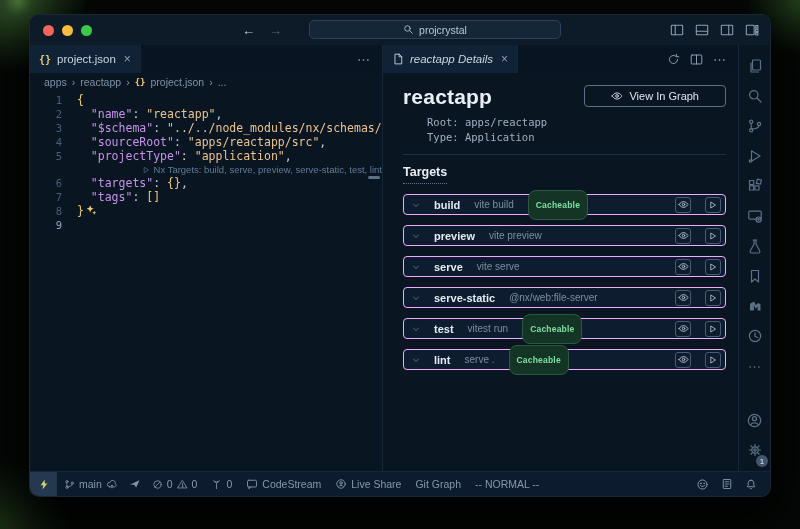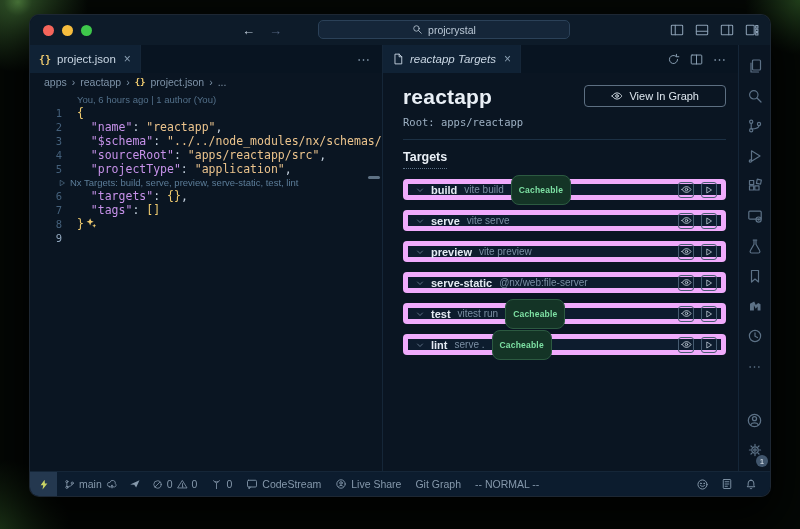--- a/index.html
+++ b/index.html
@@ -21,21 +21,21 @@
     display:flex; flex-direction:column;
   }
   
   .titlebar { height:30px; flex:none; background:#0d1b29; display:flex; align-items:center; position:relative; }
   .lights { display:flex; gap:8px; margin-left:13px; }
   .light { width:11px; height:11px; border-radius:50%; }
   .light.r{background:#f5655b} .light.y{background:#f6bd3e} .light.g{background:#3ec84b}
   .nav { position:absolute; left:212px; top:0; height:30px; display:flex; align-items:center; gap:14px; font-size:13px; }
   .nav .back{color:#c3d0dd} .nav .fwd{color:#51master627d; color:#51627d}
   .cmdcenter {
-    position:absolute; left:288px; top:5px; width:252px; height:19px;
+    position:absolute; left:279px; top:5px; width:252px; height:19px;
     background:#152639; border:1px solid #2b4158; border-radius:5px;
     display:flex; align-items:center; justify-content:center; gap:5px;
     color:#b9c7d5; font-size:10.5px;
   }
   .tb-icons { position:absolute; right:11px; top:0; height:30px; display:flex; align-items:center; gap:11px; color:#8ba0b4; }
   
   .main { flex:1; display:flex; min-height:0; }
   .group { display:flex; flex-direction:column; min-width:0; }
   .group.left { width:353px; flex:none; border-right:1px solid #152638; }
   .group.right { flex:1; }
@@ -53,38 +53,38 @@
   .breadcrumb .braces { color:#f0cb6f; font-size:9px; font-family:"DejaVu Sans Mono", monospace; font-weight:bold; }
   
   .code { flex:1; position:relative; padding-top:2px; background:#0a1522; overflow:hidden; }
   .cl { display:flex; height:14px; line-height:14px; font-family:"DejaVu Sans Mono", monospace; font-size:11.5px; white-space:pre; overflow:hidden; }
   .cl .ln { width:32px; flex:none; text-align:right; margin-right:15px; color:#44607b; font-size:10.5px; }
   .cl .ln.cur { color:#93a9c0; }
   .tk { white-space:pre; }
   .tk.key{color:#c792ea} .tk.str{color:#ecc48d} .tk.brace{color:#f0cb6f} .tk.pun{color:#c6d2e0}
   .lens { height:13px; line-height:13px; font-size:9.5px; color:#5c7d99; display:flex; align-items:center; gap:4px; }
   .lens.blame { padding-left:47px; color:#53708a; }
-  .lens.nx { padding-left:28px; }
+  .lens.nx { padding-left:48px;justify-content:flex-end; }
   .hthumb { position:absolute; right:2px; top:85px; width:12px; height:3px; background:#5e7184; border-radius:2px; }
   
   .details { flex:1; background:#0a1522; padding:12px 12px 0 20px; overflow:hidden; }
   .d-head { display:flex; align-items:flex-start; justify-content:space-between; }
   .d-title { font-size:21px; font-weight:bold; color:#e9eff6; letter-spacing:.2px; }
   .graph-btn {
     height:22px; display:flex; align-items:center; gap:6px; padding:0 26px;
     border:1px solid #5d6f82; border-radius:4px; background:transparent;
     color:#dde6ee; font-size:11px; font-family:"Liberation Sans", sans-serif;
   }
-  .meta { margin-top:6px; font-family:"DejaVu Sans Mono", monospace; font-size:10.5px; color:#9db0c3; line-height:15px; }
+  .meta { margin-top:6px; font-family:"DejaVu Sans Mono", monospace; font-size:10.5px; color:#9db0c3; line-height:15px;margin-left:24px; }
   .d-divider { height:1px; background:#1c3044; margin-top:9px; }
   .t-heading { display:inline-block; margin-top:10px; font-size:12.5px; font-weight:bold; color:#e9eff6; border-bottom:1px dotted #5d7287; padding-bottom:4px; }
   .t-list { margin-top:10px; }
   .trow {
-    display:flex; align-items:center; gap:7px; height:21px; padding:0 4px 0 8px;
-    border:5px solid #f0abfc; background:#0d1c2e; border-radius:4px; margin-bottom:10px;
+    display:flex; align-items:center; gap:14px; height:21px; padding:0 4px 0 8px;
+    border:1px solid #f0abfc; background:#0d1c2e; border-radius:4px; margin-bottom:10px;
     color:#8fa3b8;
   }
   .trow .name { font-size:11px; font-weight:bold; color:#e4ebf3; }
   .trow .cmd { font-size:10px; color:#7b8fa4; }
   .badge {
     font-size:8.5px; font-weight:bold; color:#7de0a3; background:#143426;
     border:1px solid #2c5a41; padding:9px 7px; border-radius:8px; letter-spacing:.2px;
   }
   .badge:empty { display:none; }
   .ibtn {
@@ -173,23 +173,20 @@
         <span>apps</span>
         <span>›</span>
         <span>reactapp</span>
         <span>›</span>
         <span class="braces">{}</span>
         <span>project.json</span>
         <span>›</span>
         <span>...</span>
       </div>
       <div class="code">
-        <div class="lens blame">
-          <span>You, 6 hours ago | 1 author (You)</span>
-        </div>
         <div class="cl">
           <span class="ln">1</span><span class="tk brace">{</span>
         </div>
         <div class="cl">
           <span class="ln">2</span><span class="tk key">  "name"</span><span class="tk pun">: </span><span class="tk str">"reactapp"</span><span class="tk pun">,</span>
         </div>
         <div class="cl">
           <span class="ln">3</span><span class="tk key">  "$schema"</span><span class="tk pun">: </span><span class="tk str">"../../node_modules/nx/schemas/project-s</span>
         </div>
         <div class="cl">
@@ -223,21 +220,21 @@
       </div>
     </div>
 
     <div class="group right">
       <div class="tabbar">
         <div class="tab italic">
           <svg class="ic" width="12" height="12" viewBox="0 0 16 16" style="color:#c9d6e3">
               <path d="M4.5 1.5h5l3.5 3.5v9.5h-8.5z"></path>
               <path d="M9.5 1.5V5h3.5"></path>
             </svg>
-          <span class="lbl">reactapp Targets</span>
+          <span class="lbl">reactapp Details</span>
           <span class="close">×</span>
         </div>
         <div class="tab-actions">
           <svg class="ic" width="13" height="13" viewBox="0 0 16 16">
               <path d="M13 8a5 5 0 1 1-1.6-3.7"></path>
               <path d="M11.6 1.6v3h3"></path>
             </svg>
           <svg class="ic" width="13" height="13" viewBox="0 0 16 16">
               <rect x="1.5" y="2.5" width="13" height="11" rx="1"></rect>
               <path d="M8 2.5v11"></path>
@@ -251,20 +248,21 @@
           <button class="graph-btn">
             <svg class="ic" width="12" height="12" viewBox="0 0 16 16">
                 <path d="M1.5 8S4 3.8 8 3.8 14.5 8 14.5 8 12 12.2 8 12.2 1.5 8 1.5 8z"></path>
                 <circle cx="8" cy="8" r="1.8"></circle>
               </svg>
             <span>View In Graph</span>
           </button>
         </div>
         <div class="meta">
           <div><span>Root:</span> <span>apps/reactapp</span></div>
+          <div><span>Type:</span> <span>Application</span></div>
         </div>
         <div class="d-divider"></div>
         <div>
           <span class="t-heading">Targets</span>
         </div>
         <div class="t-list">
 
           <div class="trow">
             <svg class="ic" width="8" height="8" viewBox="0 0 16 16">
                 <path d="M3 6l5 5 5-5"></path>
@@ -282,42 +280,42 @@
                 <svg class="ic" width="10" height="10" viewBox="0 0 16 16">
                   <path d="M5 3.5L12 8l-7 4.5z"></path>
                 </svg>
               </span>
           </div>
 
           <div class="trow">
             <svg class="ic" width="8" height="8" viewBox="0 0 16 16">
                 <path d="M3 6l5 5 5-5"></path>
               </svg>
-            <span class="name">serve</span>
-            <span class="cmd">vite serve</span>
+            <span class="name">preview</span>
+            <span class="cmd">vite preview</span>
 
             <span class="ibtn first">
                 <svg class="ic" width="11" height="11" viewBox="0 0 16 16">
                   <path d="M1.5 8S4 3.8 8 3.8 14.5 8 14.5 8 12 12.2 8 12.2 1.5 8 1.5 8z"></path>
                   <circle cx="8" cy="8" r="1.8"></circle>
                 </svg>
               </span>
             <span class="ibtn">
                 <svg class="ic" width="10" height="10" viewBox="0 0 16 16">
                   <path d="M5 3.5L12 8l-7 4.5z"></path>
                 </svg>
               </span>
           </div>
 
           <div class="trow">
             <svg class="ic" width="8" height="8" viewBox="0 0 16 16">
                 <path d="M3 6l5 5 5-5"></path>
               </svg>
-            <span class="name">preview</span>
-            <span class="cmd">vite preview</span>
+            <span class="name">serve</span>
+            <span class="cmd">vite serve</span>
 
             <span class="ibtn first">
                 <svg class="ic" width="11" height="11" viewBox="0 0 16 16">
                   <path d="M1.5 8S4 3.8 8 3.8 14.5 8 14.5 8 12 12.2 8 12.2 1.5 8 1.5 8z"></path>
                   <circle cx="8" cy="8" r="1.8"></circle>
                 </svg>
               </span>
             <span class="ibtn">
                 <svg class="ic" width="10" height="10" viewBox="0 0 16 16">
                   <path d="M5 3.5L12 8l-7 4.5z"></path>

